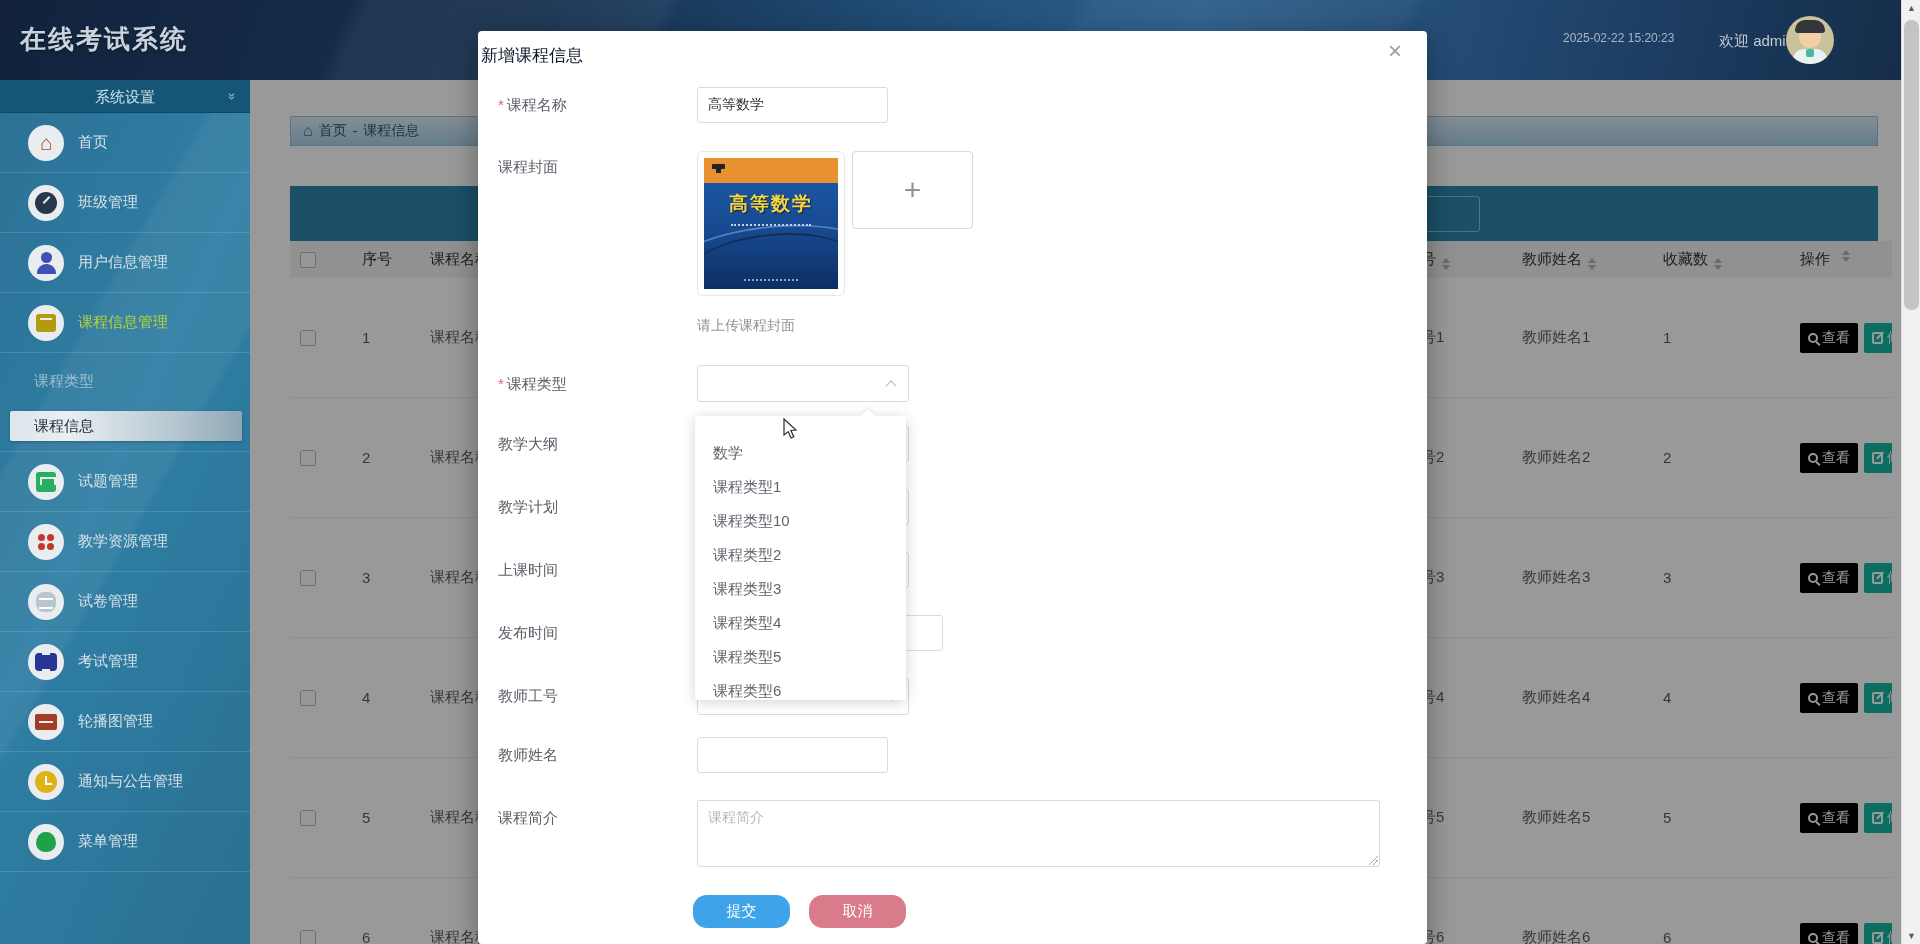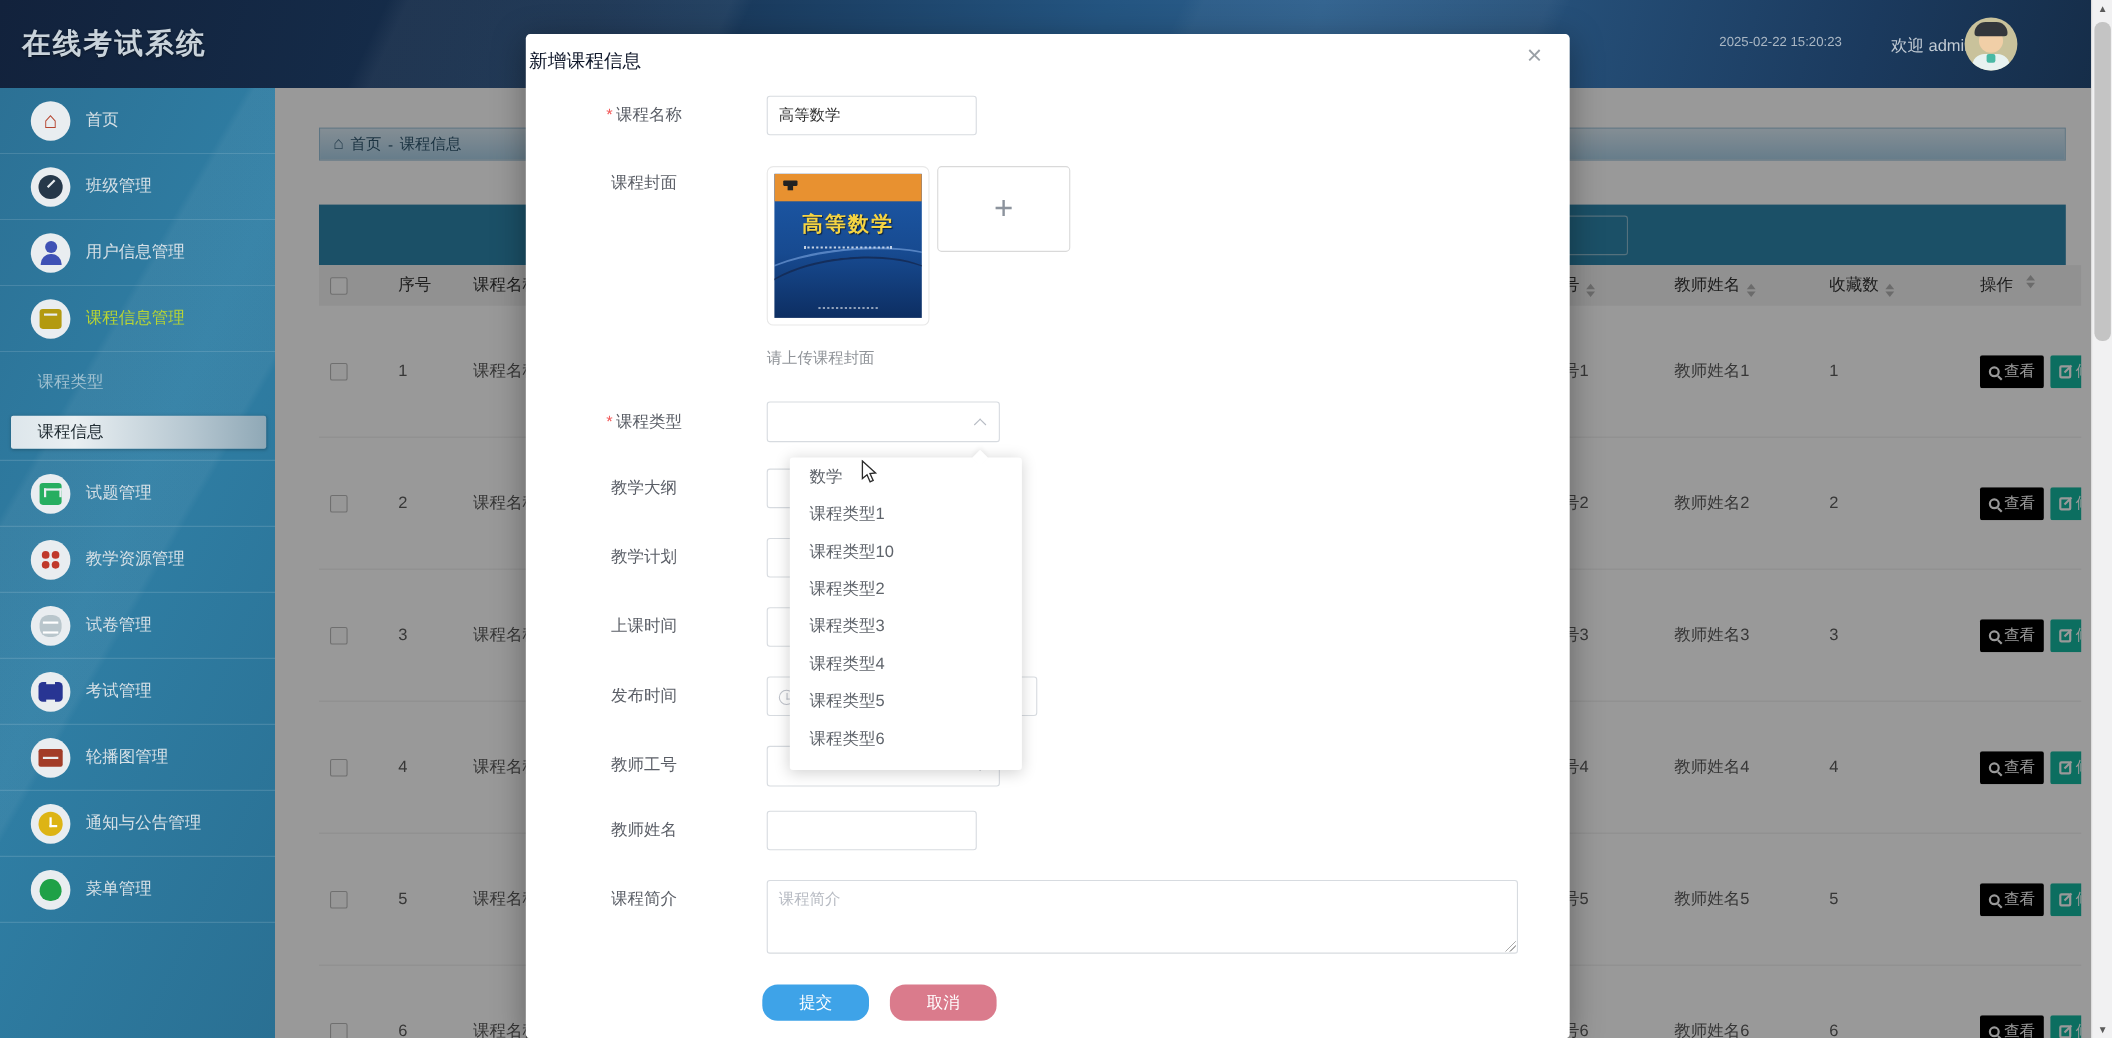--- a/index.html
+++ b/index.html
@@ -83,21 +83,21 @@
 
 .overlay{position:absolute;left:250px;top:80px;width:1670px;height:864px;background:rgba(0,0,0,.40);z-index:50}
 .sbar{position:absolute;left:1901px;top:0;width:19px;height:944px;background:#f1f1f2;z-index:200;border-left:1px solid #dcdcdc}
 .sbar .arr{position:absolute;left:0;width:19px;text-align:center;font-size:9px;color:#5a5a5a}
 .sbar .thumb{position:absolute;left:2px;top:20px;width:15px;height:290px;background:#c4c4c4;border-radius:7px}
 
 
 .modal{position:absolute;left:478px;top:31px;width:949px;height:913px;background:#fff;border-radius:4px;z-index:100;box-shadow:0 6px 30px rgba(0,0,0,.35)}
 .m-title{position:absolute;left:3px;top:13px;font-size:17px;color:#0f172a}
 .m-close{position:absolute;left:910px;top:8px;font-size:24px;color:#9aa0a6;cursor:pointer;line-height:1}
-.flabel{position:absolute;left:20px;width:175px;text-align:center;font-size:15px;color:#5a5e66;line-height:20px}
+.flabel{position:absolute;left:20px;width:175px;text-align:left;font-size:15px;color:#5a5e66;line-height:20px}
 .req{color:#f25a5a;margin-right:3px}
 .fctl{position:absolute;height:36px;border:1px solid #d7dbe0;border-radius:3px;background:#fff;font-size:14px;color:#333;padding:0 10px;outline:none}
 .fsel{position:absolute;height:37px;border:1px solid #d7dbe0;border-radius:3px;background:#fff;cursor:pointer}
 .chev{position:absolute;right:13px;width:8px;height:8px;border-right:1px solid #b7bcc4;border-bottom:1px solid #b7bcc4}
 .chev.up{top:16px;transform:rotate(-135deg)}.chev.down{top:12px;transform:rotate(45deg)}
 .cover-box{position:absolute;left:219px;top:120px;width:148px;height:145px;border:1px solid #e8e8e8;border-radius:6px;background:#fff;padding:6px;cursor:pointer}
 .book{position:relative;width:100%;height:100%;background:linear-gradient(#1d5aa9 0%,#174a90 55%,#0d2e62 100%);overflow:hidden}
 .book-top{position:absolute;left:0;top:0;right:0;height:25px;background:#e89130}
 .cap{position:absolute;left:8px;top:6px;width:13px;height:5px;background:#222;border-radius:1px}
 .cap::after{content:"";position:absolute;left:4px;top:4px;width:5px;height:5px;background:#222}
@@ -114,22 +114,22 @@
 .tarea-wrap{position:absolute;left:219px;top:769px;width:683px;height:67px}
 .tarea{width:100%;height:100%;border:1px solid #d7dbe0;border-radius:3px;resize:none;font-size:14px;padding:8px 10px;color:#333;outline:none;font-family:"Liberation Sans","DejaVu Sans",sans-serif}
 .tarea::placeholder{color:#b6bac2}
 .tarea-wrap::after{content:"";position:absolute;right:2px;bottom:2px;width:10px;height:10px;
 background:linear-gradient(135deg,transparent 50%,#aaa 50%,#aaa 57%,transparent 57%,transparent 70%,#aaa 70%,#aaa 77%,transparent 77%);pointer-events:none}
 .m-btn{position:absolute;top:864px;width:97px;height:33px;border:none;border-radius:14px;color:#fff;font-size:15px;cursor:pointer;font-family:inherit}
 .btn-submit{left:215px;background:#3ea3e8}
 .btn-cancel{left:331px;background:#da7b8c}
 
 
-.ddown{position:absolute;left:240px;top:385px;width:211px;height:284px;background:#fff;border-radius:3px;z-index:115;
-box-shadow:0 2px 14px rgba(0,0,0,.18);padding:1px 0}
+.ddown{position:absolute;left:217px;top:385px;width:211px;height:284px;background:#fff;border-radius:3px;z-index:115;
+box-shadow:0 2px 14px rgba(0,0,0,.18);padding:20px 0}
 .ddown::before{content:"";position:absolute;left:168px;top:-5px;width:10px;height:10px;background:#fff;transform:rotate(45deg);box-shadow:-2px -2px 4px rgba(0,0,0,.05)}
 .dopt{height:34px;line-height:34px;padding-left:18px;font-size:15px;color:#5f646b;cursor:pointer}
 .cursor{position:absolute;left:782px;top:418px;z-index:300;pointer-events:none}
 </style>
 </head>
 <body>
 
 <div id="app">
 
   <div class="hdr">
@@ -138,20 +138,24 @@
     <div class="hdr-welcome">欢迎 admin</div>
     <div class="avatar">
       <div class="face"></div>
       <div class="hair"></div>
       <div class="body"></div>
       <div class="collar"></div>
     </div>
   </div>
 
   <div class="sidebar">
+    <div class="sys-bar">
+      <span>系统设置</span>
+      <span class="sys-chev">«</span>
+    </div>
     <div class="menu">
         <div class="mitem">
           <span class="micon ic-home"></span>
           <span class="mlabel">首页</span>
         </div>
         <div class="mitem">
           <span class="micon ic-class"></span>
           <span class="mlabel">班级管理</span>
         </div>
         <div class="mitem">

